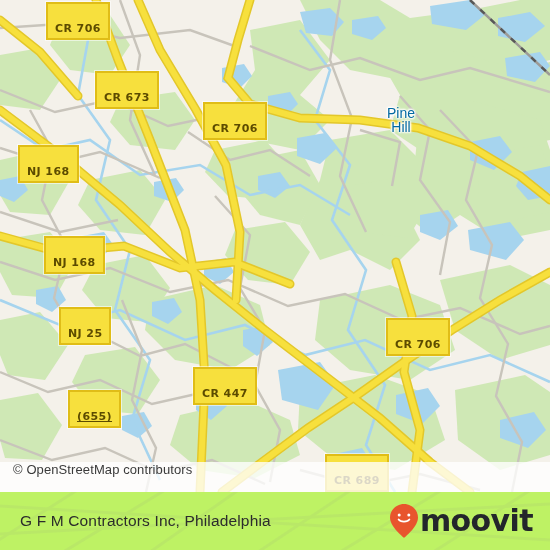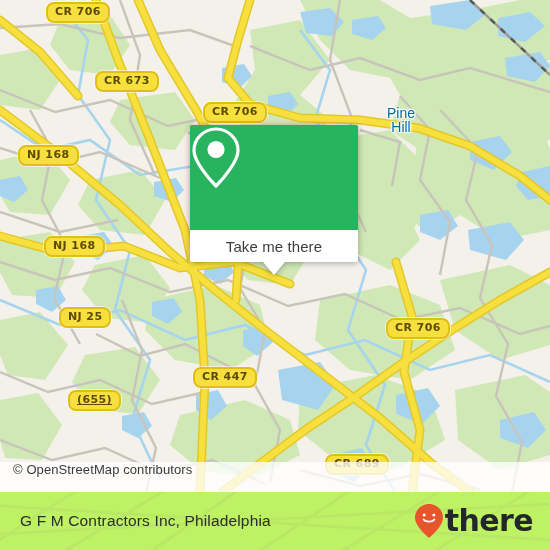--- a/index.html
+++ b/index.html
@@ -12,26 +12,26 @@
 
   
   #map{position:absolute;left:0;top:0;width:550px;height:492px;overflow:hidden;background:#f4f1ea;}
   #map svg{position:absolute;left:0;top:0;}
 
   
   .shield{
     position:absolute;
     background:#f7e03d;
     border:2px solid #e0bd17;
-    border-radius:8px;
+    border-radius:0;
     color:#5c4b00;
     font-size:11px;
     font-weight:bold;
     letter-spacing:.4px;
-    padding:2px 7px 3px 7px;
+    padding:19px 7px 3px 7px;
     line-height:12px;
     white-space:nowrap;
     box-shadow:0 0 0 1px rgba(255,255,255,.55);
     font-family:"DejaVu Sans", sans-serif;
   }
 
   
   .place-label{
     position:absolute;
     color:#0369a1;
@@ -245,32 +245,20 @@
         <div class="shield" style="left: 325px; top: 454px;">CR 689</div>
       </div>
 
     <div id="places">
         <div class="place-label" style="left: 387px; top: 106px;">
           <div>Pine</div>
           <div>Hill</div>
         </div>
       </div>
 
-    <div id="popup">
-      <div id="popup-head">
-        <svg width="52" height="64" viewBox="0 0 52 64">
-          <path d="M26,4 C13.8,4 4,13.6 4,25.4 C4,36 18,53 26,61 C34,53 48,36 48,25.4 C48,13.6 38.2,4 26,4 Z" fill="none" stroke="#ffffff" stroke-width="3.2" stroke-linejoin="round"></path>
-          <circle cx="26" cy="24.5" r="8.6" fill="#ffffff"></circle>
-        </svg>
-      </div>
-      <div id="popup-body">
-        <span class="txt">Take me there</span>
-      </div>
-      <div id="popup-tail"></div>
-    </div>
 
     <div id="attrib">
       <span class="txt">© OpenStreetMap contributors</span>
     </div>
   </div>
 
   <div id="bottombar">
     <svg id="bottombar-wm" viewBox="0 0 550 58" preserveAspectRatio="none">
       <g stroke="#8a8a8a" stroke-width="3" fill="none">
         <path d="M-20,60 L90,-10"></path>
@@ -284,16 +272,16 @@
       </g>
     </svg>
     <div id="title">G F M Contractors Inc, Philadelphia</div>
     <div id="brand">
       <svg width="30" height="36" viewBox="0 0 30 36">
         <path d="M15,1 C7.3,1 1,7.1 1,14.6 C1,23 12,32.5 15,35 C18,32.5 29,23 29,14.6 C29,7.1 22.7,1 15,1 Z" fill="#e8552d"></path>
         <circle cx="10.2" cy="12" r="1.5" fill="#ffffff"></circle>
         <circle cx="19.8" cy="12" r="1.5" fill="#ffffff"></circle>
         <path d="M9.6,16.4 C11.4,19.3 18.6,19.3 20.4,16.4" fill="none" stroke="#ffffff" stroke-width="1.8" stroke-linecap="round"></path>
       </svg>
-      <span class="word">there</span>
+      <span class="word">moovit</span>
     </div>
   </div>
 </div>
 
 </body></html>

